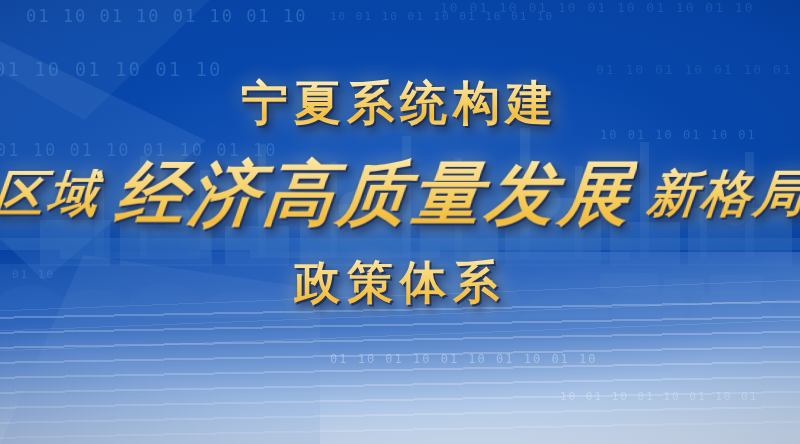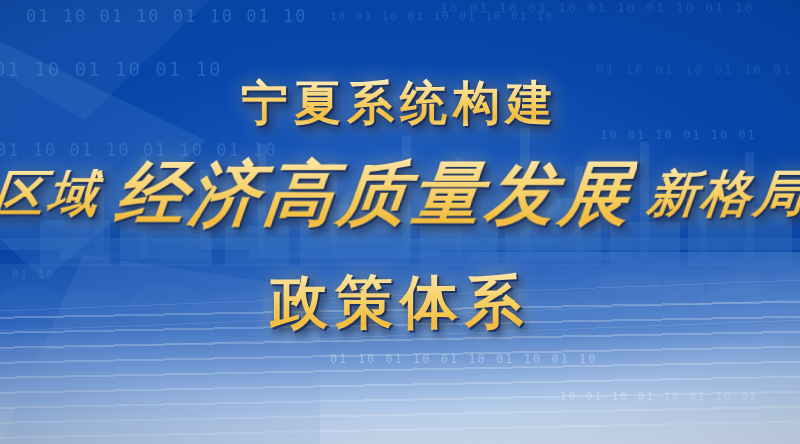--- a/index.html
+++ b/index.html
@@ -156,21 +156,21 @@
 
   .line2{
     display:flex;align-items:center;justify-content:center;
     margin-top:20px;
     gap:0px;
   }
   .l2a{font-size:50px;letter-spacing:4px;font-style:italic;}
   .l2b{font-size:70px;letter-spacing:4px;font-style:italic;font-weight:700;margin:0 14px;}
   .l2c{font-size:50px;letter-spacing:3px;font-style:italic;}
 
-  .line3{font-size:58px;letter-spacing:7px;margin-top:22px;}
+  .line3{font-size:46px;letter-spacing:7px;margin-top:10px;}
 
   
   .brush{transform:skewX(-6deg);}
 </style>
 </head>
 <body>
 
 <div id="stage">
 
   <div class="layer bg-base"></div>

